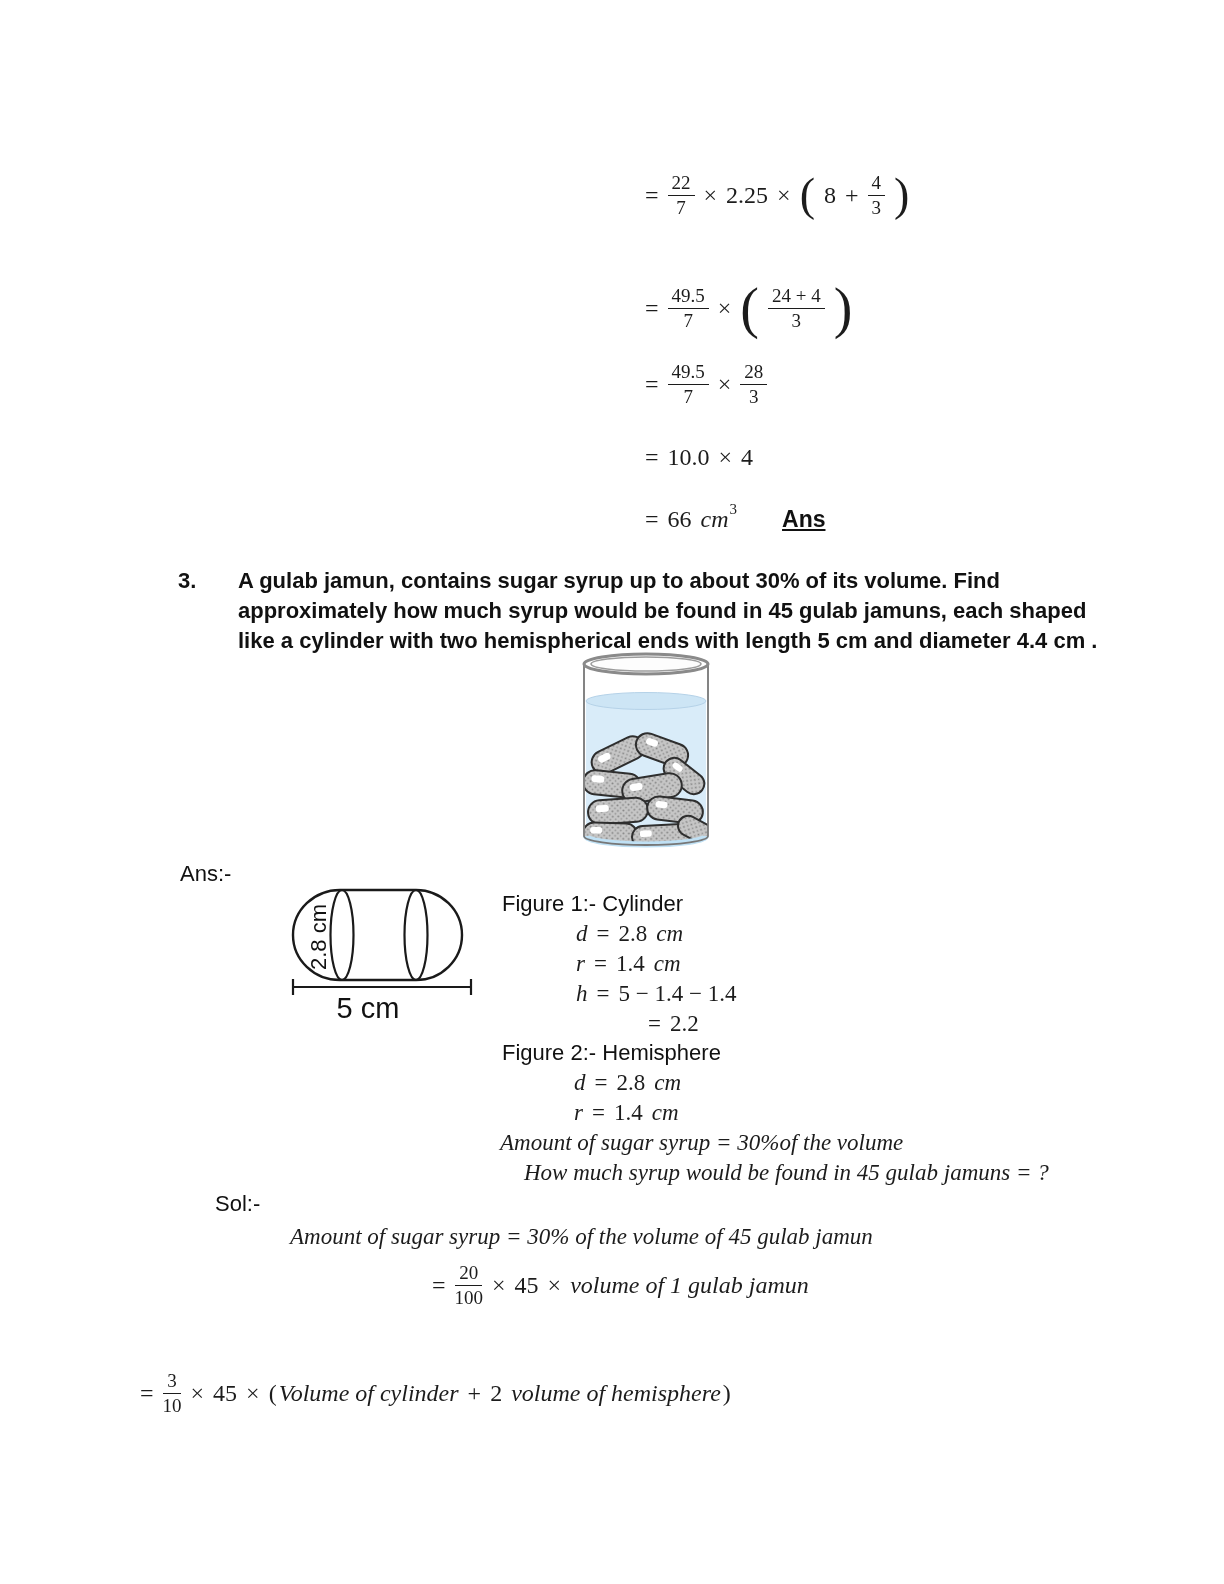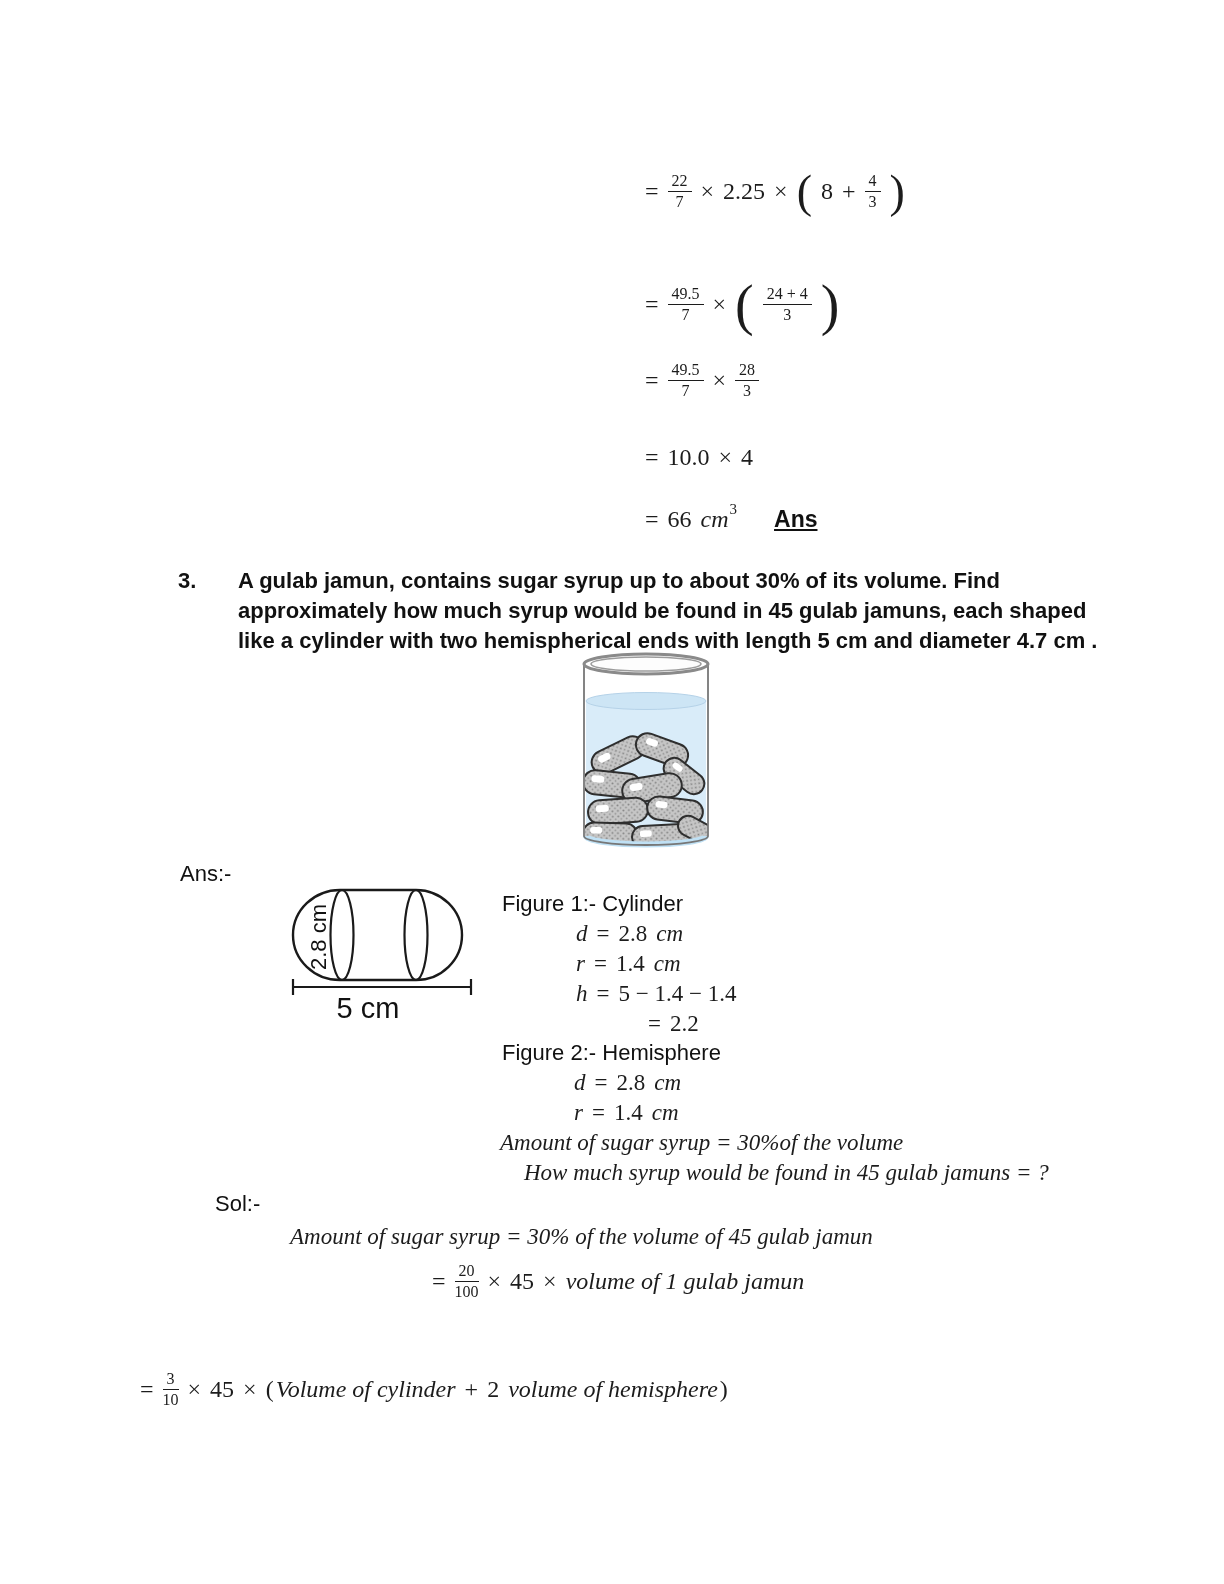--- a/index.html
+++ b/index.html
@@ -4,30 +4,30 @@
 <style>
   html,body{margin:0;padding:0;background:#ffffff;}
   #page{position:relative;width:1224px;height:1584px;background:#ffffff;overflow:hidden;
         color:#1c1c1c;}
   .abs{position:absolute;}
 
   
   .math-row{display:flex;align-items:center;gap:9px;white-space:nowrap;
             font-family:"Liberation Serif",serif;font-size:24px;color:#1c1c1c;}
   .frac{display:inline-flex;flex-direction:column;align-items:center;
-        font-size:16px;line-height:1.15;text-align:center;}
+        font-size:19px;line-height:1.15;text-align:center;}
   .frac .fnum{padding:0 4px 1px;border-bottom:1.6px solid #1c1c1c;}
   .frac .fden{padding-top:1px;}
   .bigpar{font-size:46px;line-height:0;font-family:"Liberation Serif",serif;font-weight:400;}
   .bigpar-lg{font-size:56px;}
   .mvar{font-style:italic;}
   .mnum{font-style:normal;}
   .sup3{font-size:15px;position:relative;top:-13px;margin-left:1px;font-style:normal;}
   .ans-chip{font-family:"Liberation Sans",sans-serif;font-weight:bold;font-size:23px;
-            text-decoration:underline;color:#111;margin-left:28px;font-style:normal;}
+            text-decoration:underline;color:#111;margin-left:36px;font-style:normal;}
 
   
   .problem{font-family:"Liberation Sans",sans-serif;font-weight:bold;font-size:22px;
            color:#111;line-height:30px;}
 
   
   .seclabel{font-family:"Liberation Sans",sans-serif;font-size:22px;color:#111;}
 
   
   .figline{display:flex;align-items:baseline;gap:9px;white-space:nowrap;
@@ -101,21 +101,21 @@
     <span>=</span>
     <span>66</span>
     <span><span class="mvar">cm</span><span class="sup3">3</span></span>
     <span class="ans-chip">Ans</span>
   </div>
 
   <div class="abs problem" style="left:178px;top:566px;">3.</div>
   <div class="abs" style="left:210px;top:566px;margin-left:28px;">
     <div class="problem">A gulab jamun, contains sugar syrup up to about 30% of its volume. Find</div>
     <div class="problem">approximately how much syrup would be found in 45 gulab jamuns, each shaped</div>
-    <div class="problem">like a cylinder with two hemispherical ends with length 5 cm and diameter 4.7 cm .</div>
+    <div class="problem">like a cylinder with two hemispherical ends with length 5 cm and diameter 4.4 cm .</div>
   </div>
 
   <svg class="abs" style="left:578px;top:650px;" width="138" height="202" viewBox="0 0 138 202">
     <defs>
       <pattern id="jdots" width="5.5" height="5.5" patternUnits="userSpaceOnUse">
         <rect width="5.5" height="5.5" fill="#c6c6c6"></rect>
         <circle cx="1.4" cy="1.4" r="1" fill="#848484"></circle>
         <circle cx="4.2" cy="4.2" r="0.9" fill="#939393"></circle>
       </pattern>
       <clipPath id="glassclip">

